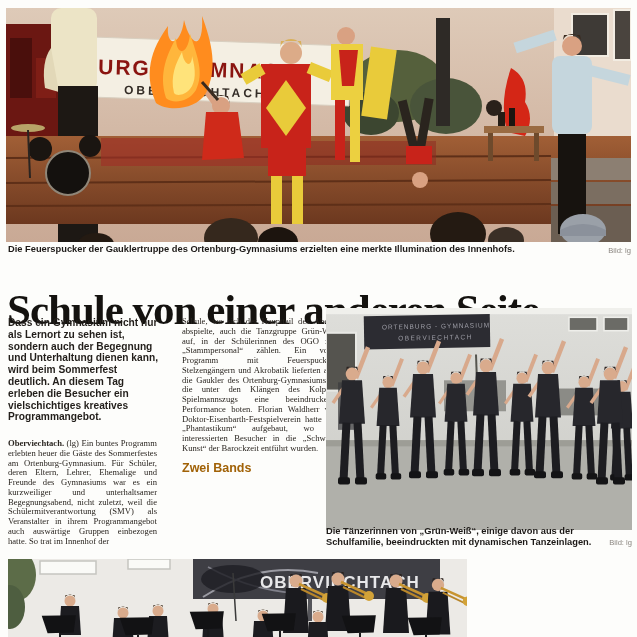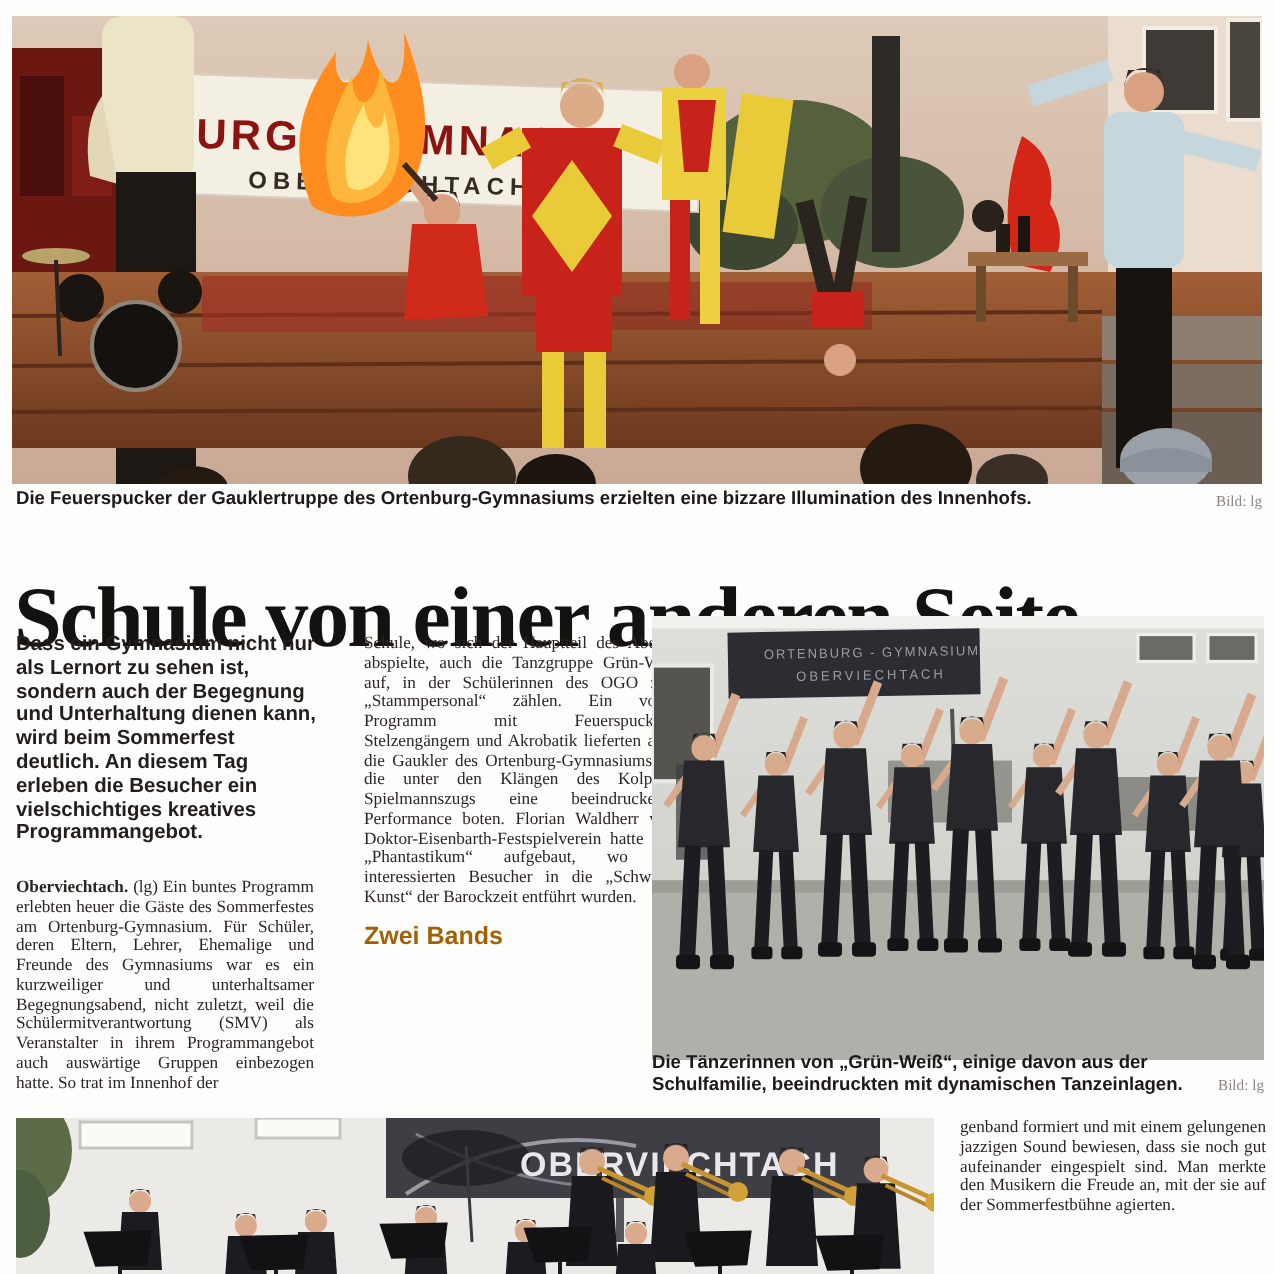--- a/index.html
+++ b/index.html
@@ -4,21 +4,21 @@
 <style>
   html,body{margin:0;padding:0;background:#ffffff;}
   .page{position:relative;width:637px;height:637px;background:#fdfdfb;overflow:hidden;
         font-family:"Liberation Serif",serif;}
   .photo{position:absolute;overflow:hidden;}
   .photo svg{display:block;width:100%;height:100%;}
 
   .caption-row{position:absolute;display:flex;justify-content:space-between;align-items:flex-end;}
   .caption{font-family:"Liberation Sans",sans-serif;font-weight:700;font-size:9.3px;
            line-height:11px;color:#1c1917;}
-  .credit{font-size:7.6px;color:#8b8680;font-family:Liberation Serif, serif;
+  .credit{font-size:7.6px;color:#8b8680;font-family:Liberation Sans, sans-serif;
           white-space:nowrap;margin-left:10px;padding-left:14px;}
 
   .headline{position:absolute;left:7px;top:256px;width:628px;font-family:"Liberation Serif",serif;
             font-weight:700;font-size:43px;letter-spacing:-1px;color:#14120f;white-space:nowrap;}
 
   .lead{position:absolute;left:8px;top:317px;width:150px;font-family:"Liberation Sans",sans-serif;
         font-weight:700;font-size:10.2px;line-height:11.8px;color:#221e1a;}
 
   .body-col{position:absolute;font-size:8.6px;line-height:9.75px;text-align:justify;color:#2a2520;}
   .body-col p{margin:0;}
@@ -152,21 +152,21 @@
       <ellipse cx="90" cy="236" rx="18" ry="11" fill="#241a12"></ellipse>
       <ellipse cx="452" cy="226" rx="28" ry="22" fill="#241a12"></ellipse>
       <ellipse cx="500" cy="232" rx="18" ry="13" fill="#3a2f26"></ellipse>
       <ellipse cx="577" cy="222" rx="23" ry="16" fill="#9aa0a8"></ellipse>
       <path d="M554,222 q23,-12 46,0 l0,6 -46,0 z" fill="#8b919b"></path>
       <rect x="536" y="234" width="64" height="10" fill="#b3302a"></rect>
     </svg>
   </div>
 
   <div class="caption-row" id="caption1">
-    <span class="caption">Die Feuerspucker der Gauklertruppe des Ortenburg-Gymnasiums erzielten eine bizzare Illumination des Innenhofs.</span>
+    <span class="caption">Die Feuerspucker der Gauklertruppe des Ortenburg-Gymnasiums erzielten eine merkte Illumination des Innenhofs.</span>
     <span class="credit">Bild: lg</span>
   </div>
 
   <h1 class="headline">Schule von einer anderen Seite</h1>
 
   <div class="lead">Dass ein Gymnasium nicht nur als Lernort zu sehen ist, sondern auch der Begegnung und Unterhaltung dienen kann, wird beim Sommerfest deutlich. An diesem Tag erleben die Besucher ein vielschichtiges kreatives Programmangebot.</div>
 
   <div class="body-col" id="col1-body">
     <p><span class="dateline">Oberviechtach.</span>
        <span>(lg) Ein buntes Programm erlebten heuer die Gäste des Sommerfestes am Ortenburg-Gymnasium. Für Schüler, deren Eltern, Lehrer, Ehemalige und Freunde des Gymnasiums war es ein kurzweiliger und unterhaltsamer Begegnungsabend, nicht zuletzt, weil die Schülermitverantwortung (SMV) als Veranstalter in ihrem Programmangebot auch auswärtige Gruppen einbezogen hatte. So trat im Innenhof der</span></p>
@@ -289,16 +289,15 @@
       <use href="#stand" transform="translate(52,68)"></use>
       <use href="#stand" transform="translate(130,70)"></use>
       <use href="#stand" transform="translate(200,64)"></use>
       <use href="#stand" transform="translate(272,66)"></use>
       <use href="#stand" transform="translate(352,68)"></use>
       <use href="#stand" transform="translate(418,70)"></use>
     </svg>
   </div>
 
   <div class="body-col" id="col3">
-    <p>genband formiert und mit einem gelungenen jazzigen Sound bewiesen, dass sie noch gut aufeinander eingespielt sind. Man merkte den Musikern die Freude an, mit der sie auf der Sommerfestbühne agierten.</p>
   </div>
 
 </div>
 
 </body></html>

